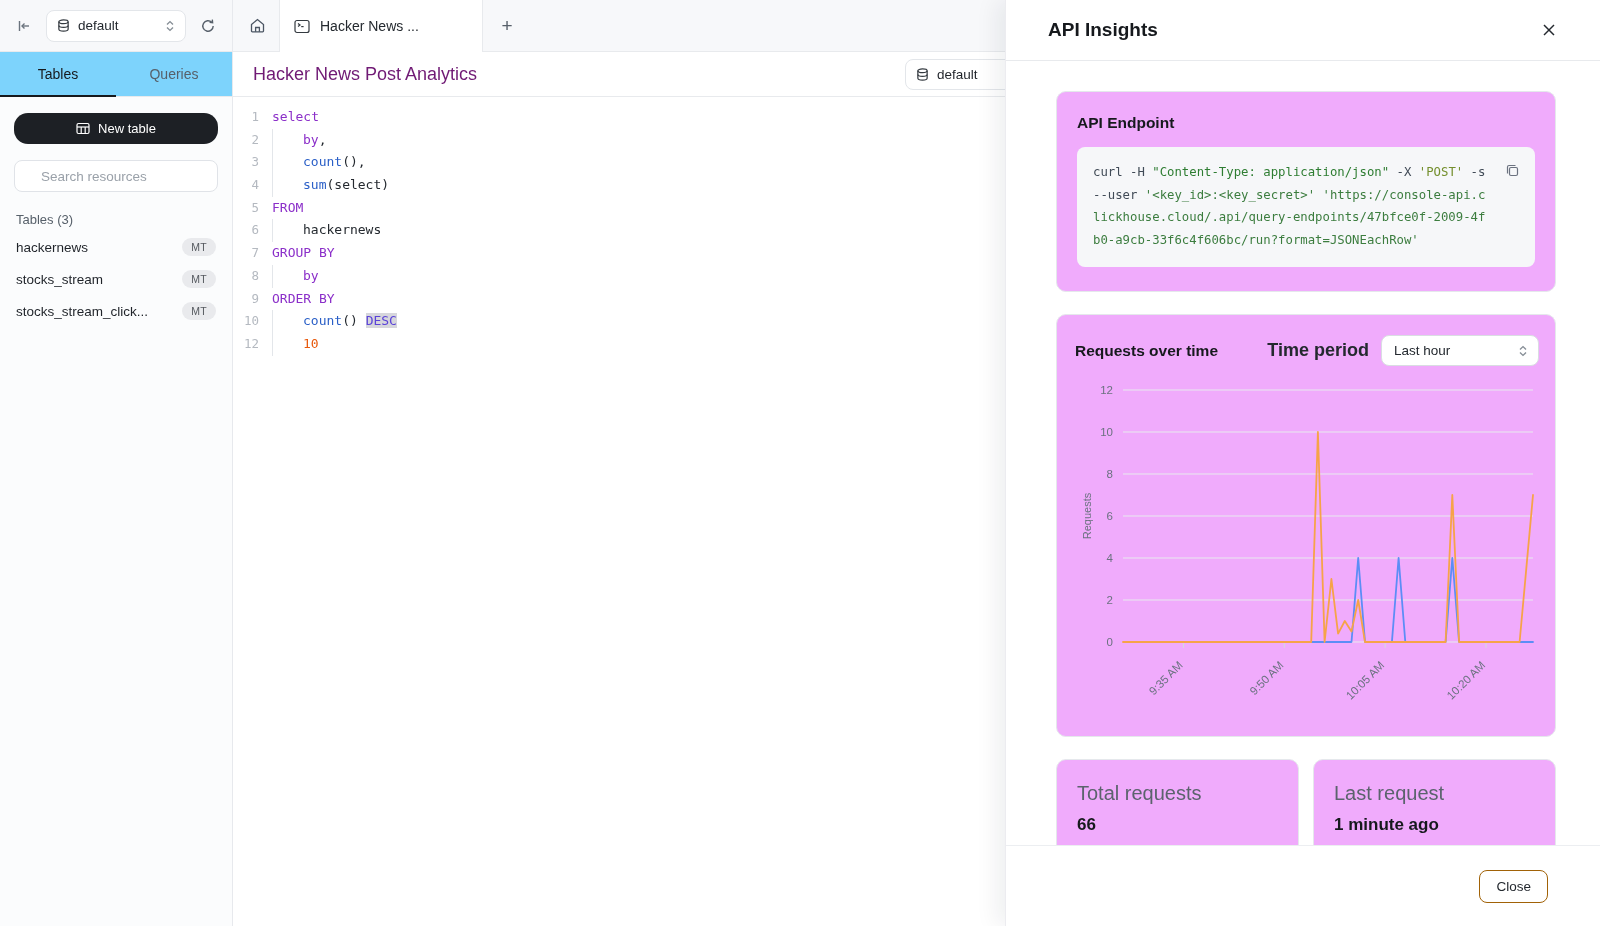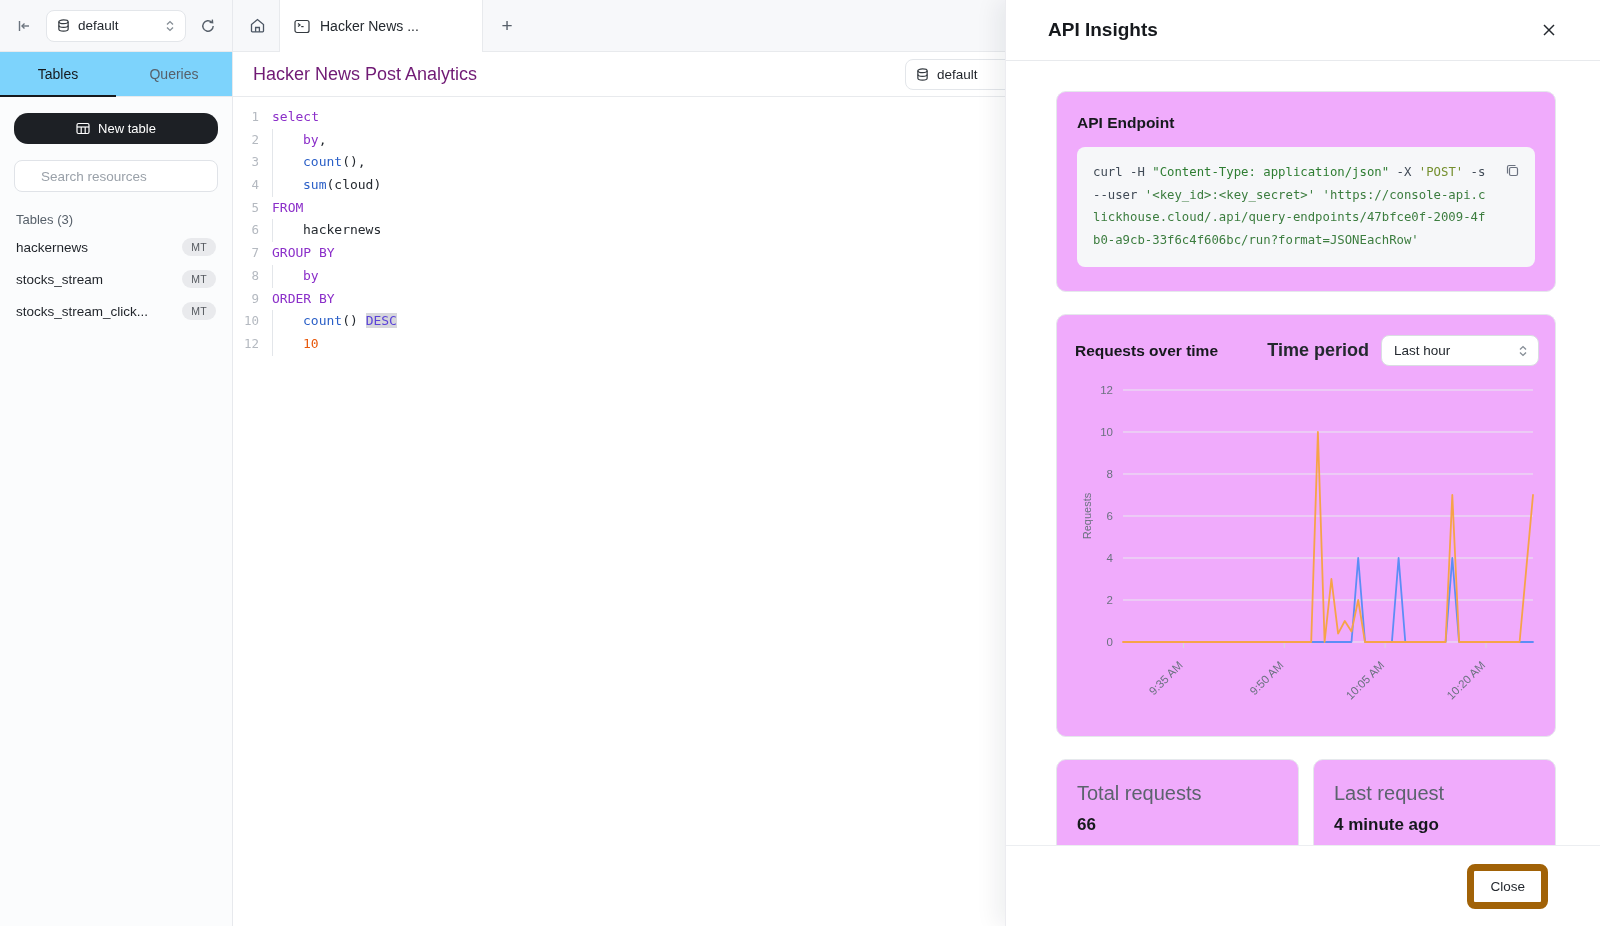--- a/index.html
+++ b/index.html
@@ -69,21 +69,21 @@
   .chart-head { display:flex; align-items:center; padding-right:2px; }
   .chart-head .card-title { flex:1; }
   .tp-label { font-size:18px; font-weight:700; color:#24292f; margin-right:12px; }
   .tp-select { width:158px; height:31px; border:1px solid #d9dde2; border-radius:8px; display:flex; align-items:center; padding:0 10px 0 12px; font-size:13.5px; color:#24292f; cursor:pointer; background:#fff; }
   .tp-select .grow { flex:1; }
   .stats-row { display:flex; gap:14px; margin-top:22px; }
   .stat-card { flex:1; padding:22px 20px; height:118px; }
   .stat-label { font-size:20px; color:#5b636d; }
   .stat-value { margin-top:10px; font-size:17px; font-weight:700; color:#16191d; }
   .p-foot { position:absolute; left:0; right:0; bottom:0; height:81px; background:#fff; border-top:1px solid #eceef1; display:flex; align-items:center; justify-content:flex-end; padding:0 52px; z-index:6; }
-  .close-btn { background:#fff; border:7px solid #a16207; border-radius:8px; padding:8px 16px; font-size:13.5px; color:#24292f; cursor:pointer; font-family:inherit; }
+  .close-btn { background:#fff; border:1px solid #a16207; border-radius:8px; padding:8px 16px; font-size:13.5px; color:#24292f; cursor:pointer; font-family:inherit; }
   svg.ic { display:block; }
 </style>
 </head>
 <body>
 
 <div class="app">
 
   <div class="sidebar">
     <div class="sb-top">
       <div class="icon-btn">
@@ -196,21 +196,21 @@
         <div class="cline">
           <span class="ln">2</span>
           <span class="ctext ind"><span class="tk-kw">by</span><span class="tk-pl">,</span></span>
         </div>
         <div class="cline">
           <span class="ln">3</span>
           <span class="ctext ind"><span class="tk-fn">count</span><span class="tk-pl">(),</span></span>
         </div>
         <div class="cline">
           <span class="ln">4</span>
-          <span class="ctext ind"><span class="tk-fn">sum</span><span class="tk-pl">(cloud)</span></span>
+          <span class="ctext ind"><span class="tk-fn">sum</span><span class="tk-pl">(select)</span></span>
         </div>
         <div class="cline">
           <span class="ln">5</span>
           <span class="ctext"><span class="tk-kw">FROM</span></span>
         </div>
         <div class="cline">
           <span class="ln">6</span>
           <span class="ctext ind"><span class="tk-pl">hackernews</span></span>
         </div>
         <div class="cline">
@@ -303,21 +303,21 @@
           </svg>
       </div>
 
       <div class="stats-row">
         <div class="card stat-card">
           <div class="stat-label">Total requests</div>
           <div class="stat-value">66</div>
         </div>
         <div class="card stat-card">
           <div class="stat-label">Last request</div>
-          <div class="stat-value">4 minute ago</div>
+          <div class="stat-value">1 minute ago</div>
         </div>
       </div>
     </div>
 
     <div class="p-foot">
       <button class="close-btn">Close</button>
     </div>
   </div>
 </div>
 

